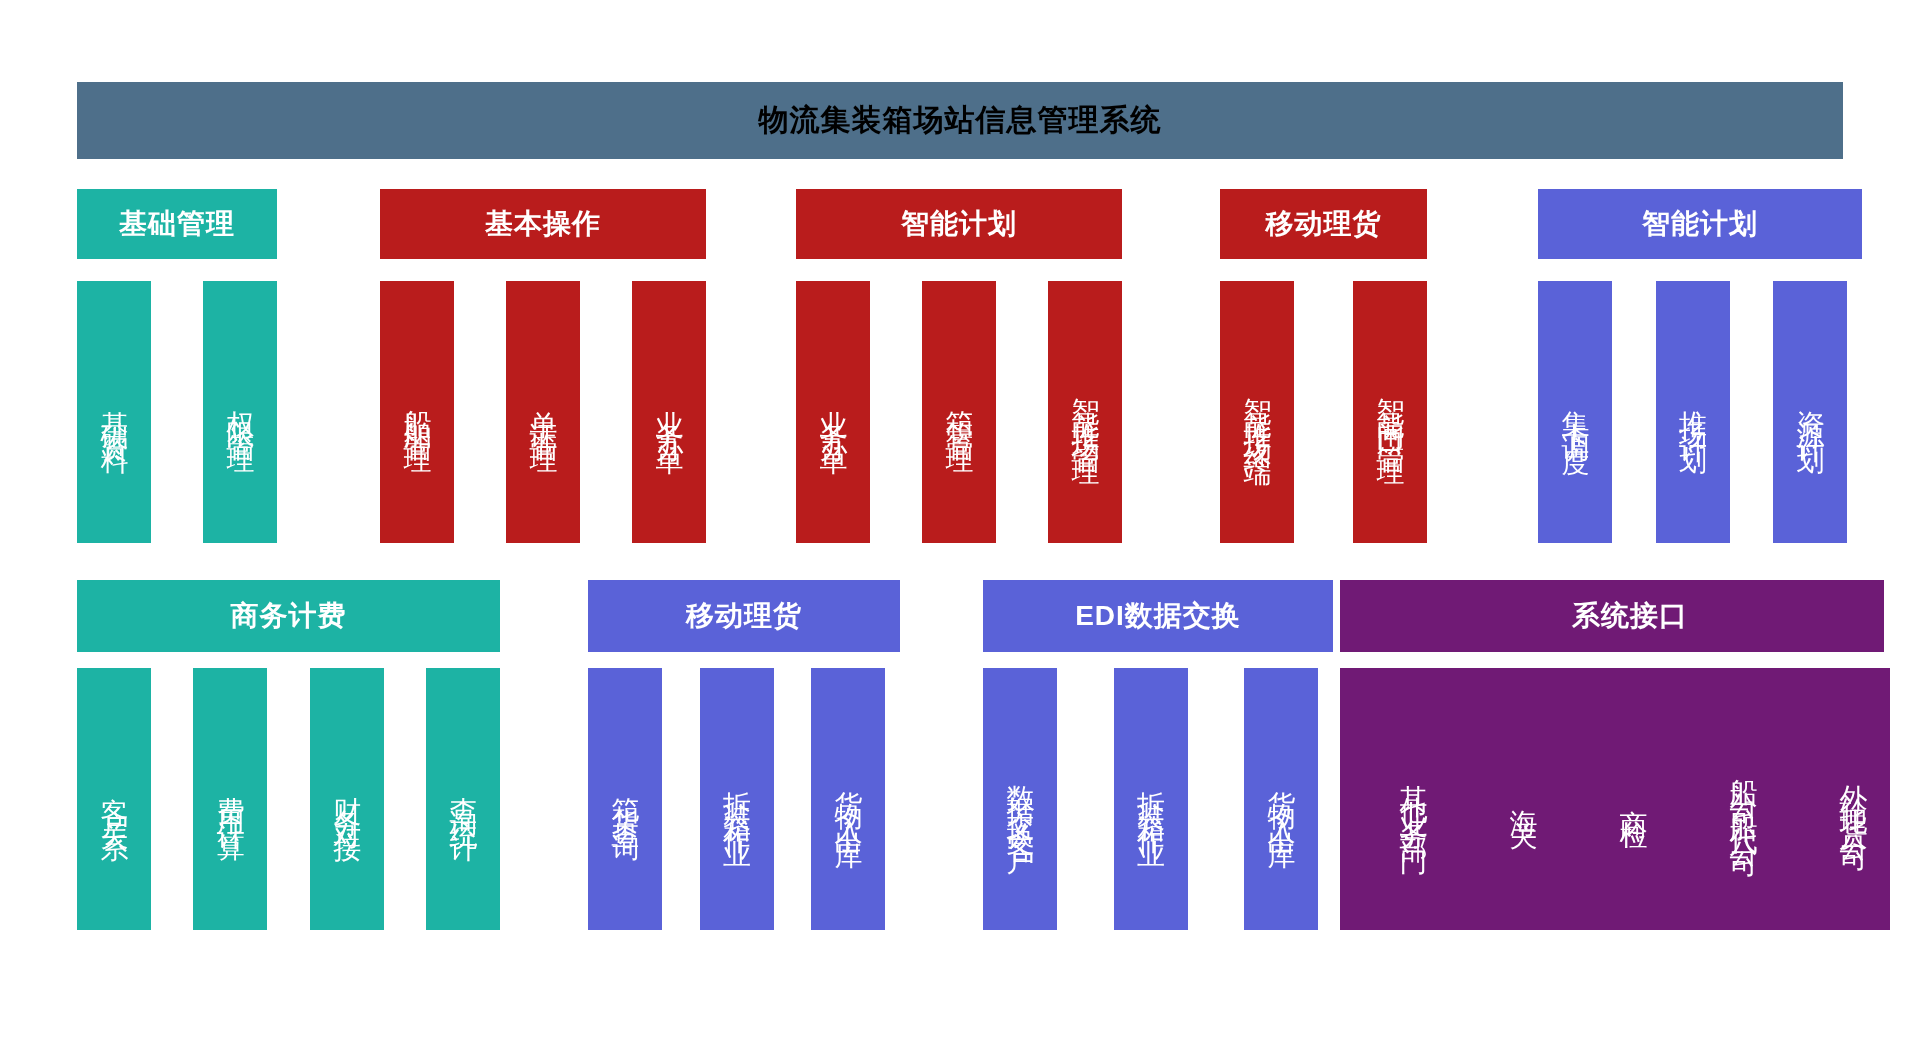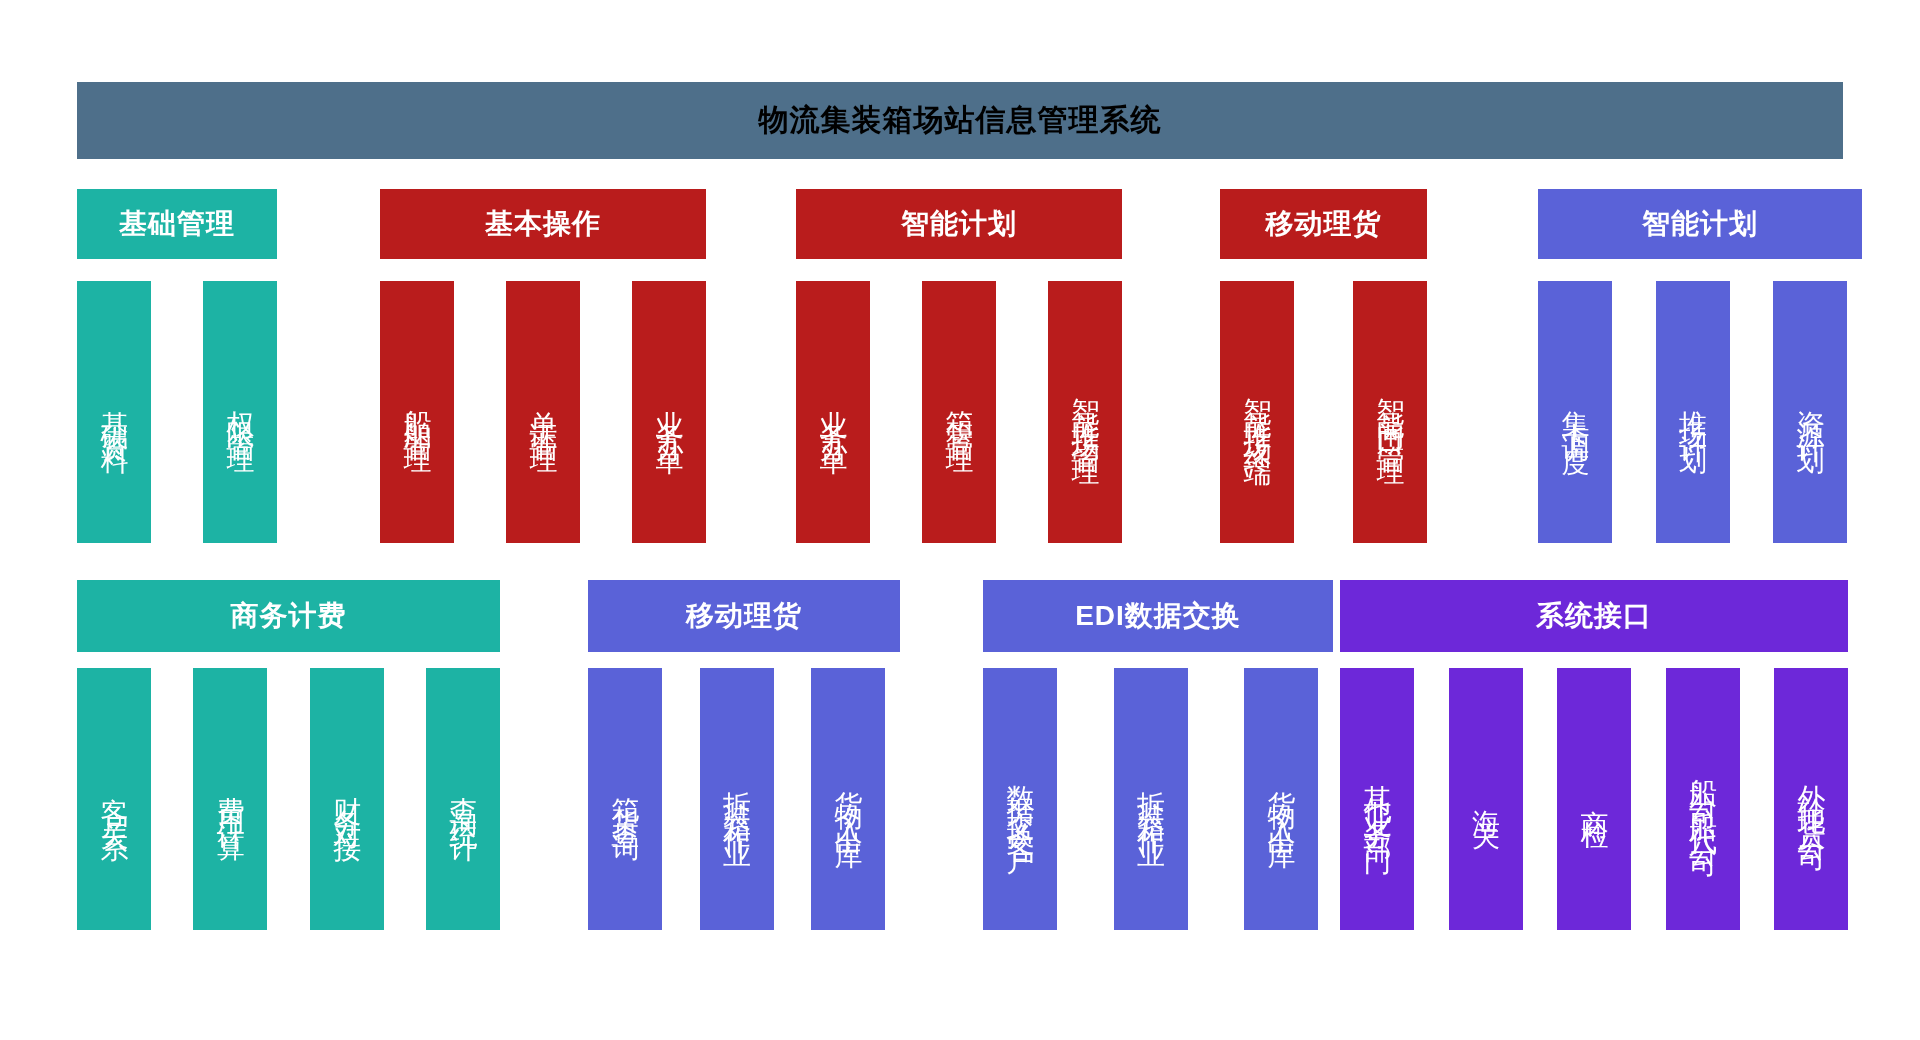--- a/index.html
+++ b/index.html
@@ -61,21 +61,21 @@
     justify-content: center;
     color: #ffffff;
     font-size: 28px;
     writing-mode: vertical-rl;
     text-orientation: upright;
     letter-spacing: 12px;
   }
   .teal   { background: #1DB3A4; }
   .blue   { background: #b91c1c; }
   .purple { background: #5A62D8; margin-left: 15px; }
-  .orange { background: #6d28d9; }
+  .orange { background: #701a75; padding-left: 36px; }
 </style>
 </head>
 <body>
 
 <div class="canvas">
 
   <div class="banner">物流集装箱场站信息管理系统</div>
 
   <div class="group row1" style="left:77px; width:200px;">
     <div class="group-header teal">基础管理</div>

